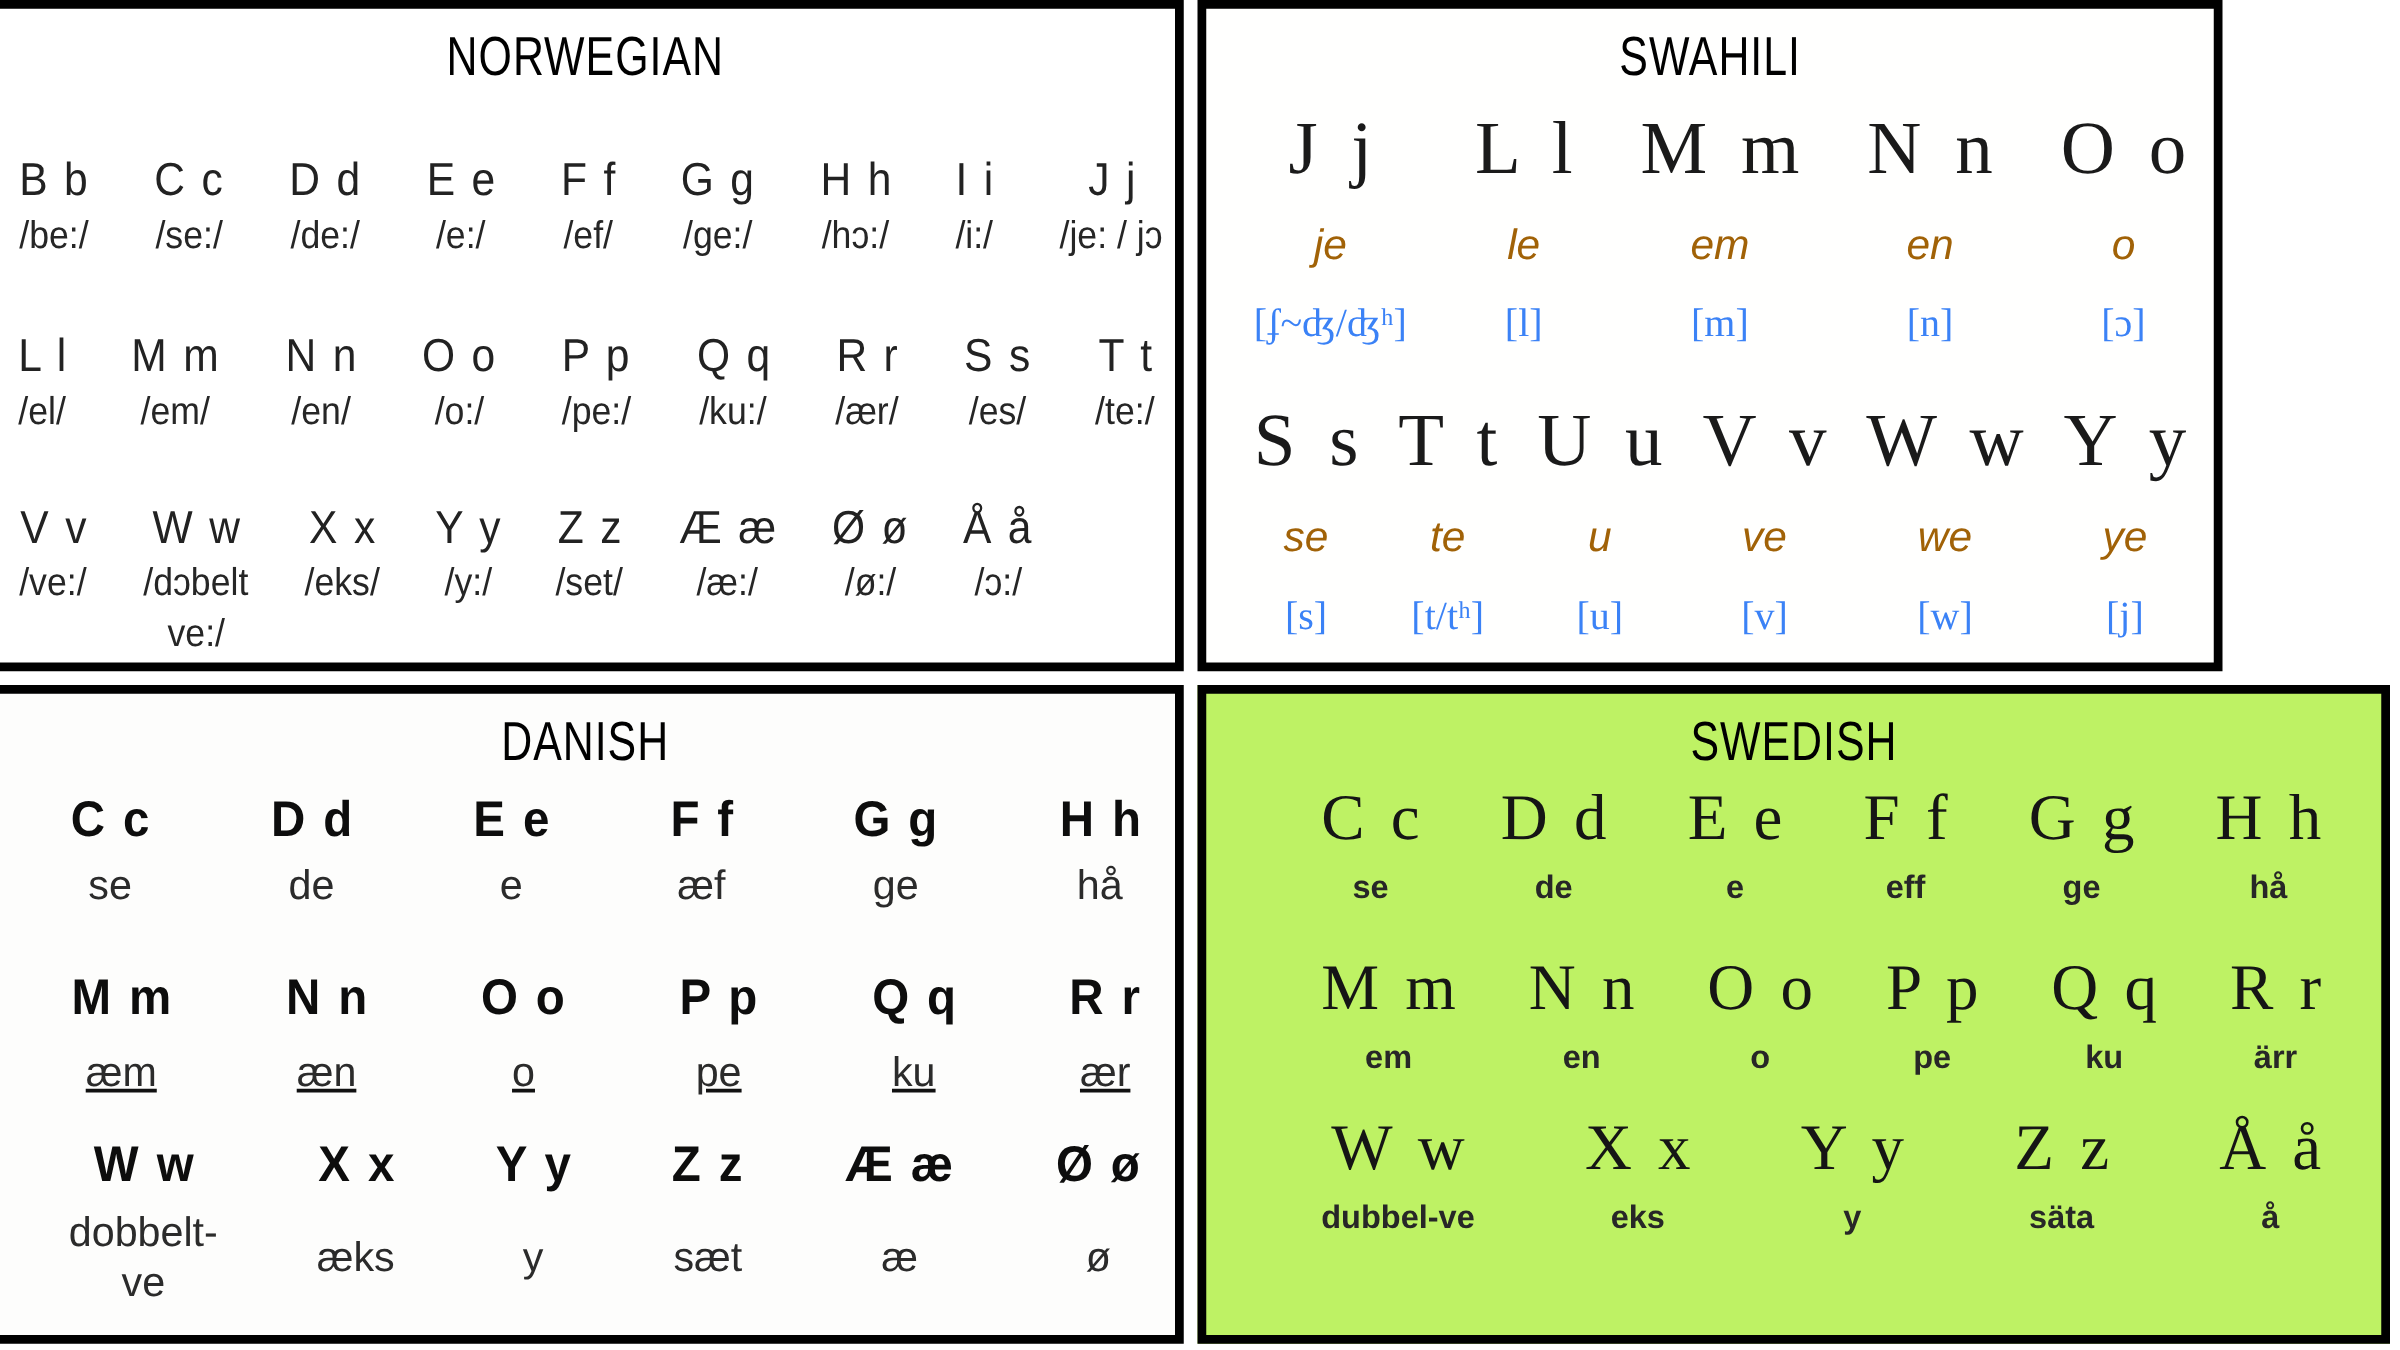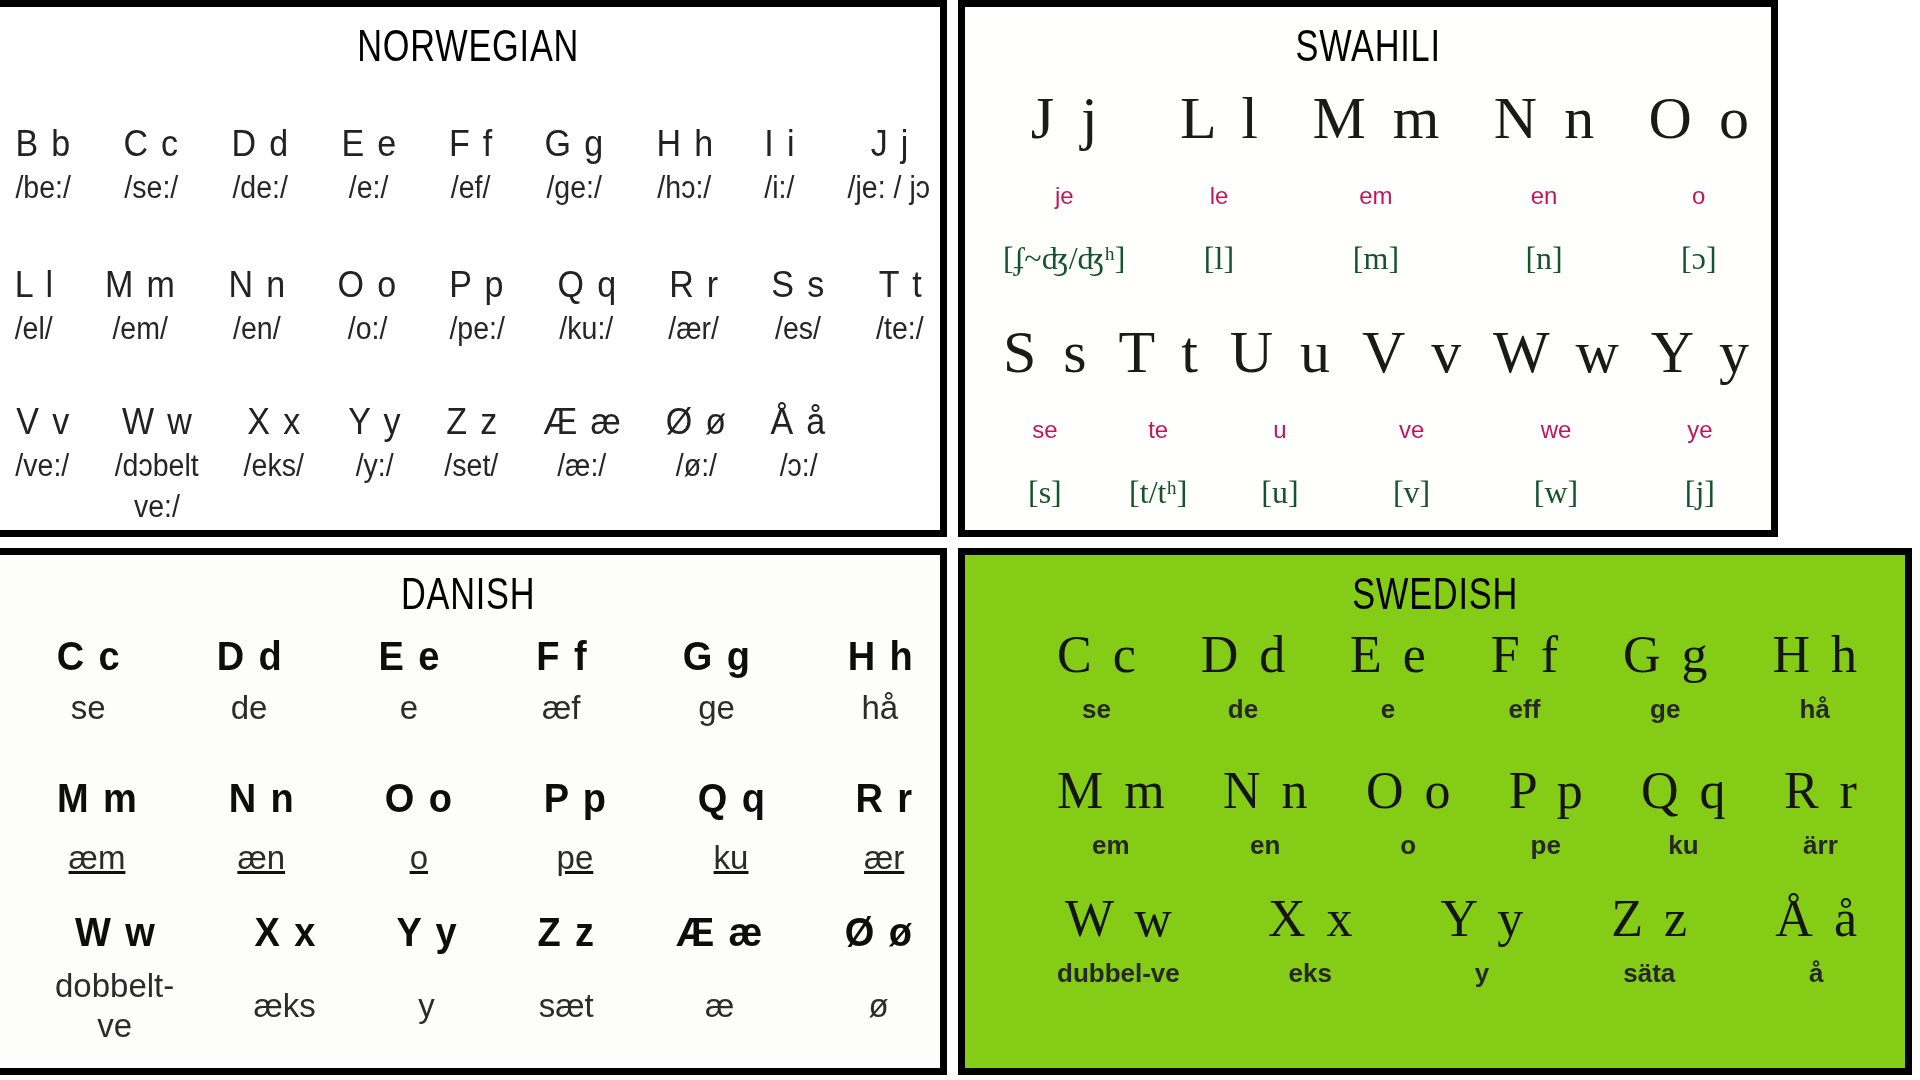--- a/index.html
+++ b/index.html
@@ -7,21 +7,21 @@
     position:relative; width:1920px; height:1080px; background:#ffffff;
     overflow:hidden; font-family:"Liberation Sans","DejaVu Sans",sans-serif; color:#111;
   }
   .panel {
     position:absolute; box-sizing:border-box; border:7px solid #000;
     background:#fff; overflow:hidden;
   }
   .p-norwegian { left:-10px; top:0;     width:957px; height:537px; }
   .p-swahili   { left:958px; top:0;     width:820px; height:537px; background:#fffffe; }
   .p-danish    { left:-10px; top:548px; width:957px; height:527px; background:#fdfdfc; }
-  .p-swedish   { left:958px; top:548px; width:954px; height:527px; background:#84cc16; }
+  .p-swedish   { left:958px; top:548px; width:954px; height:527px; background:#bef264; }
 
   .title-wrap { text-align:center; font-size:44px; line-height:52px; margin-top:13px; color:#000; }
   .title-text { display:inline-block; transform:scaleX(0.78); white-space:nowrap; letter-spacing:1px; }
 
   .row { display:flex; justify-content:space-between; align-items:flex-start; }
   .cell { display:flex; flex-direction:column; align-items:center; text-align:center; white-space:nowrap; }
   .letter { white-space:nowrap; }
   .names { display:flex; flex-direction:column; align-items:center; }
   .nm { white-space:nowrap; }
 
@@ -33,23 +33,23 @@
   .p-norwegian .letter { font-size:37px; line-height:44px; transform:scaleX(0.92); word-spacing:4px; color:#222; }
   .p-norwegian .nm { font-size:31px; line-height:38px; margin-top:3px; transform:scaleX(0.92); color:#262626; }
   .p-norwegian .cell.clip .names { max-width:100px; overflow:hidden;justify-content:center; }
   .p-norwegian .cell.clip { margin-right:-8px; }
 
   
   .p-swahili .row { padding:0 22px 0 38px; }
   .p-swahili .row:nth-child(1) { margin-top:10px; }
   .p-swahili .row:nth-child(2) { margin-top:38px; }
   .p-swahili .letter { font-family:"Liberation Serif","DejaVu Serif",serif; font-size:60px; line-height:72px; word-spacing:12px; color:#1a1a1a; }
-  .p-swahili .nm { font-size:24px; line-height:32px; color:#be185d; }
+  .p-swahili .nm { font-size:34px; line-height:32px; color:#a16207;font-style:italic; }
   .p-swahili .names { margin-top:26px; }
-  .p-swahili .ipa { font-family:"Liberation Serif","DejaVu Serif",serif; font-size:32px; line-height:40px; margin-top:26px; white-space:nowrap; color:#14532d; }
+  .p-swahili .ipa { font-family:"Liberation Serif","DejaVu Serif",serif; font-size:32px; line-height:40px; margin-top:26px; white-space:nowrap; color:#3b82f6; }
 
   
   .p-danish .row { padding:0 26px 0 58px; }
   .p-danish .row:nth-child(1) { margin-top:12px; }
   .p-danish .row:nth-child(2) { margin-top:46px; }
   .p-danish .row:nth-child(3) { margin-top:30px; }
   .p-danish .letter { font-size:40px; line-height:48px; font-weight:700; transform:scaleX(0.95); word-spacing:4px; color:#0d0d0d; }
   .p-danish .names { margin-top:8px; }
   .p-danish .row:nth-child(2) .names { margin-top:16px;text-decoration:underline; }
   .p-danish .nm { font-size:33px; line-height:40px; color:#2b2b2b; }

